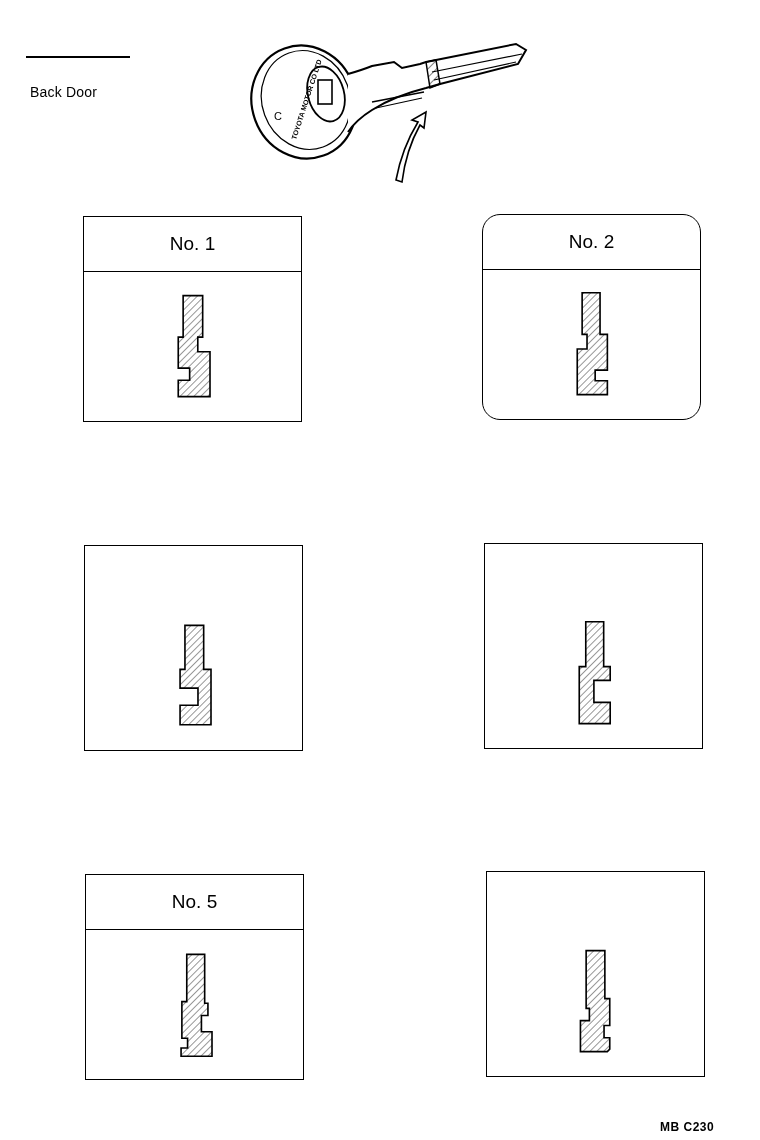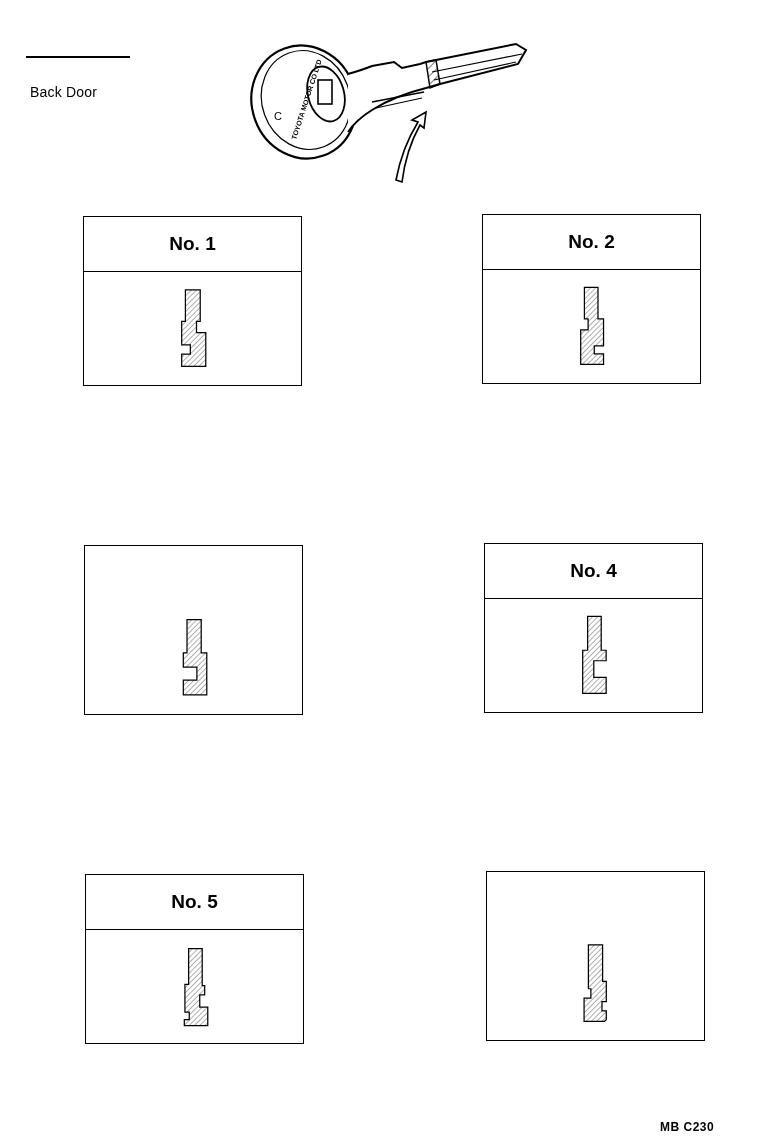--- a/index.html
+++ b/index.html
@@ -1,20 +1,20 @@
 <!DOCTYPE html>
 <html><head>
 <meta charset="utf-8">
 <style>
   html,body{margin:0;padding:0;background:#ffffff;}
   body{width:760px;height:1140px;position:relative;overflow:hidden;font-family:"Liberation Sans",sans-serif;color:#000;}
   .title{position:absolute;left:30px;top:36px;font-size:14px;letter-spacing:0.2px;margin-top:48px;}
   .title-underline{position:absolute;left:26px;top:56px;width:104px;height:2px;background:#000;}
   .key{position:absolute;left:244px;top:40px;width:310px;height:148px;}
-  .card{position:absolute;width:219px;height:170px;border:1.5px solid #000;box-sizing:border-box;background:#fff;font-weight:bold;}
+  .card{position:absolute;width:219px;height:206px;border:1.5px solid #000;box-sizing:border-box;background:#fff;}
   .card-head{position:absolute;left:0;top:0;right:0;height:54px;border-bottom:1.5px solid #000;display:flex;align-items:center;justify-content:center;font-size:19px;}
   .card-body{position:absolute;left:0;top:55px;right:0;bottom:0;}
   .card-body svg{position:absolute;left:0;top:0;width:100%;height:100%;}
   .code{position:absolute;left:660px;top:1120px;font-size:12px;font-weight:bold;letter-spacing:0.5px;}
 </style>
 </head>
 <body>
 
 <svg width="0" height="0" style="position:absolute">
   <defs>
@@ -50,39 +50,38 @@
 
 <div class="card" style="left:83px;top:216px;">
   <div class="card-head">No. 1</div>
   <div class="card-body">
     <svg viewBox="0 0 219 183">
       <polygon points="98,29 122,29 122,80 116,80 116,98 131,98 131,153 92,153 92,133 106,133 106,118 92,118 92,80 98,80" fill="url(#hatch)" stroke="#000" stroke-width="2"></polygon>
     </svg>
   </div>
 </div>
 
-<div class="card" style="left:482px;top:214px;">
+<div class="card" style="left:482px;top:214px;border-radius:18px;">
   <div class="card-head">No. 2</div>
   <div class="card-body">
     <svg viewBox="0 0 219 183">
       <polygon points="98,28 120,28 120,79 129,79 129,123 114,123 114,136 129,136 129,153 92,153 92,97 104,97 104,79 98,79" fill="url(#hatch)" stroke="#000" stroke-width="2"></polygon>
     </svg>
   </div>
 </div>
 
 <div class="card" style="left:84px;top:545px;">
   <div class="card-body">
     <svg viewBox="0 0 219 183">
       <polygon points="99,30 122,30 122,84 131,84 131,152 93,152 93,128 115,128 115,107 93,107 93,84 99,84" fill="url(#hatch)" stroke="#000" stroke-width="2"></polygon>
     </svg>
   </div>
 </div>
 
 <div class="card" style="left:484px;top:543px;">
-  <div class="card-head">No. 4</div>
   <div class="card-body">
     <svg viewBox="0 0 219 183">
       <polygon points="100,28 122,28 122,83 130,83 130,100 110,100 110,127 130,127 130,153 92,153 92,83 100,83" fill="url(#hatch)" stroke="#000" stroke-width="2"></polygon>
     </svg>
   </div>
 </div>
 
 <div class="card" style="left:85px;top:874px;">
   <div class="card-head">No. 5</div>
   <div class="card-body">

